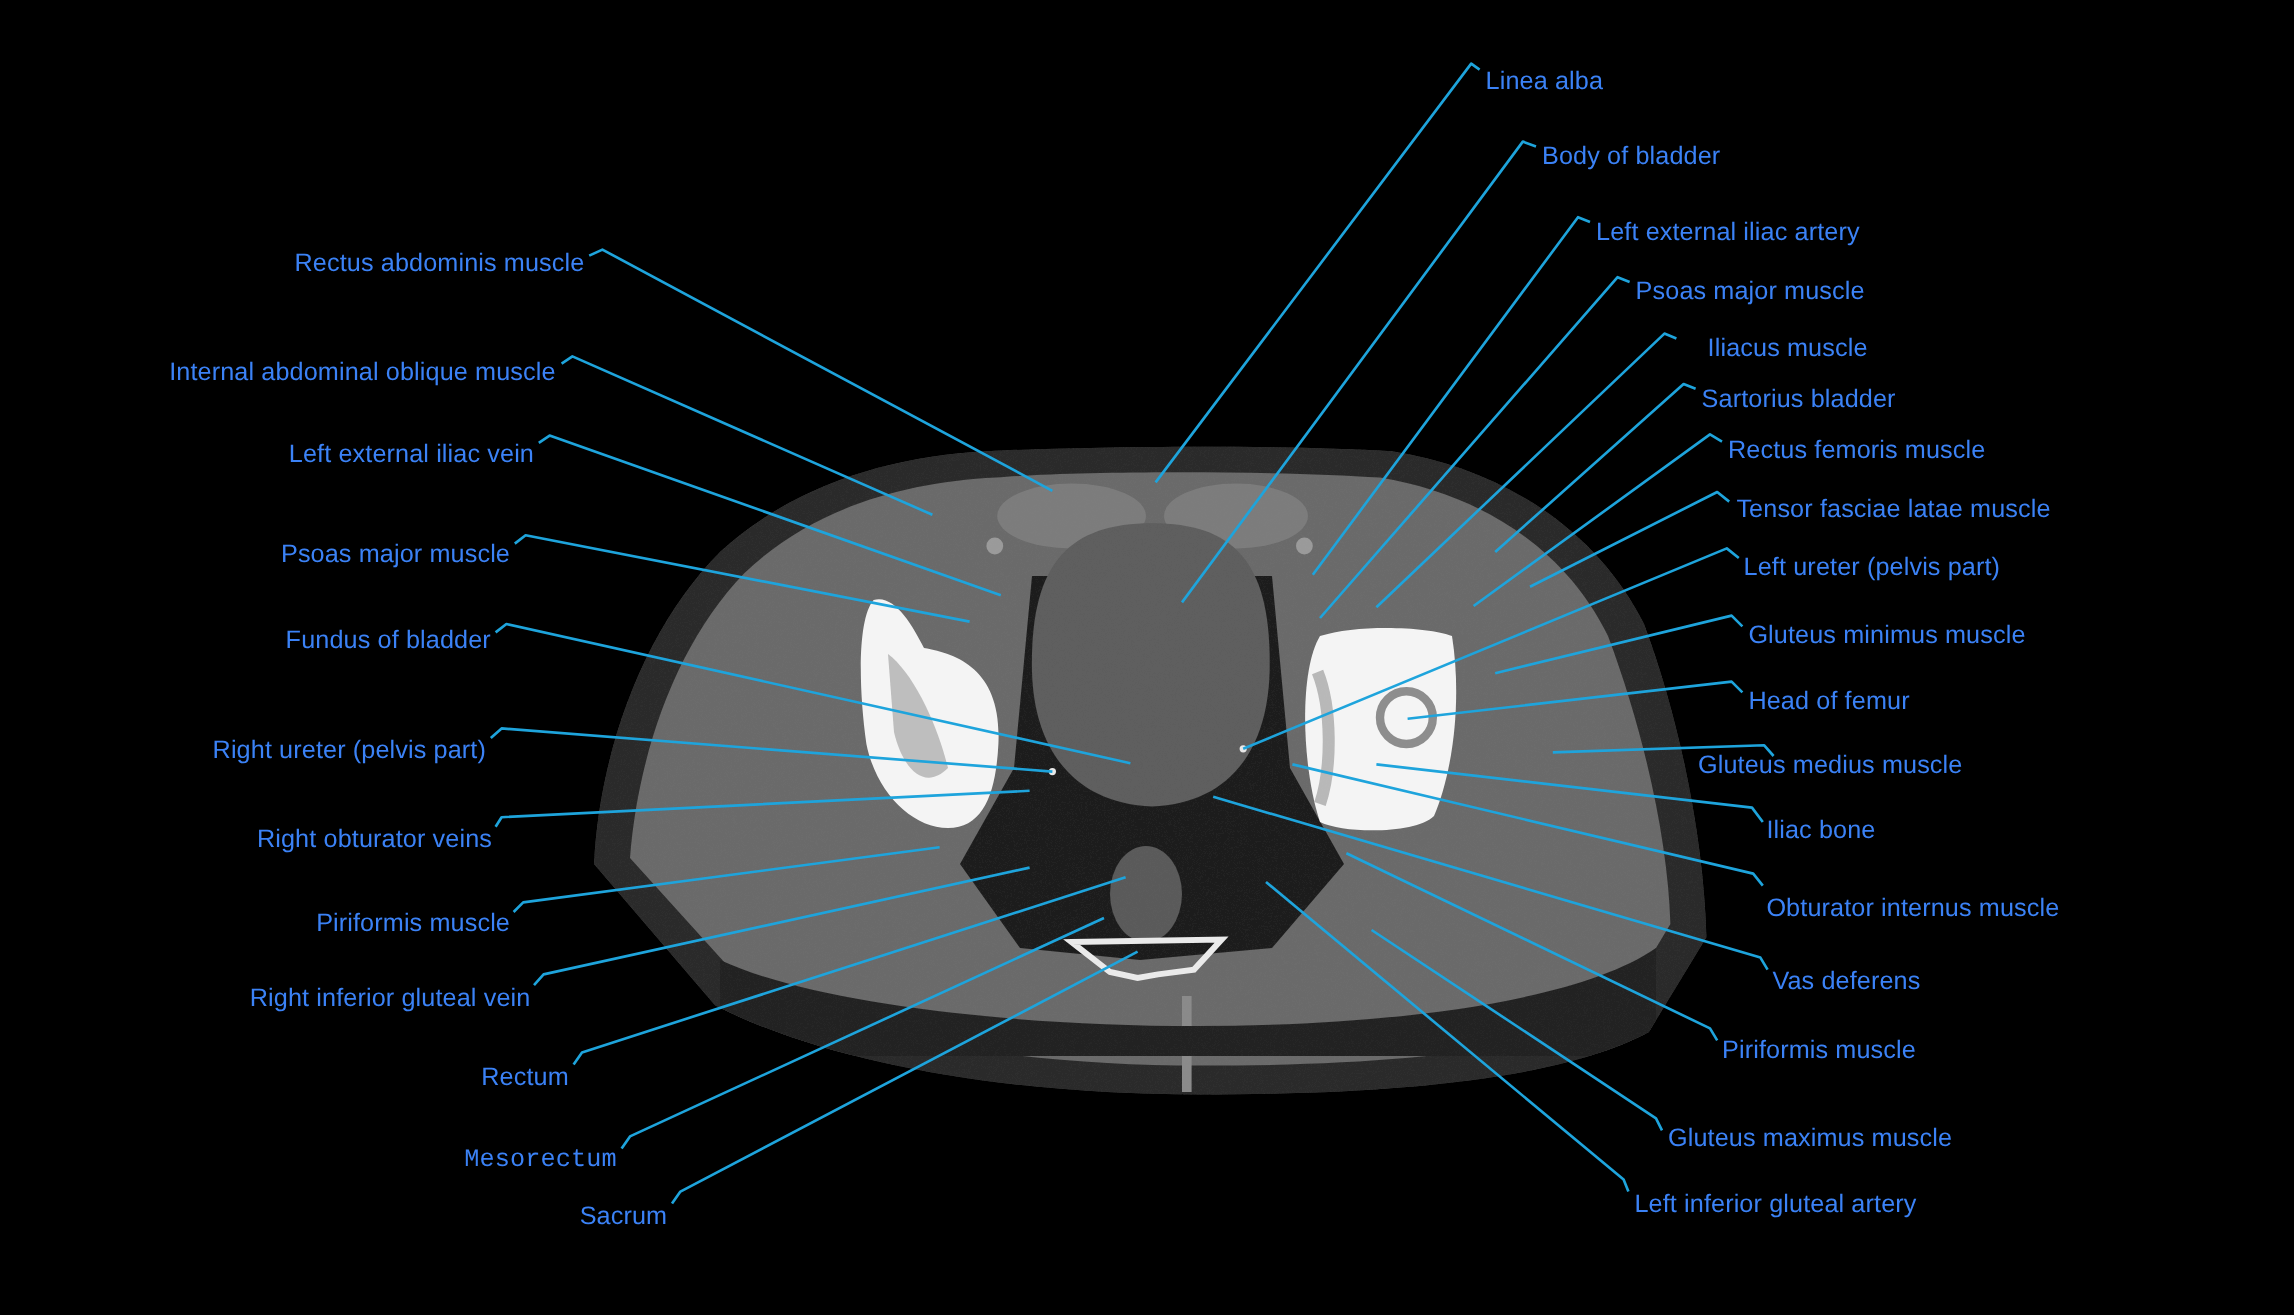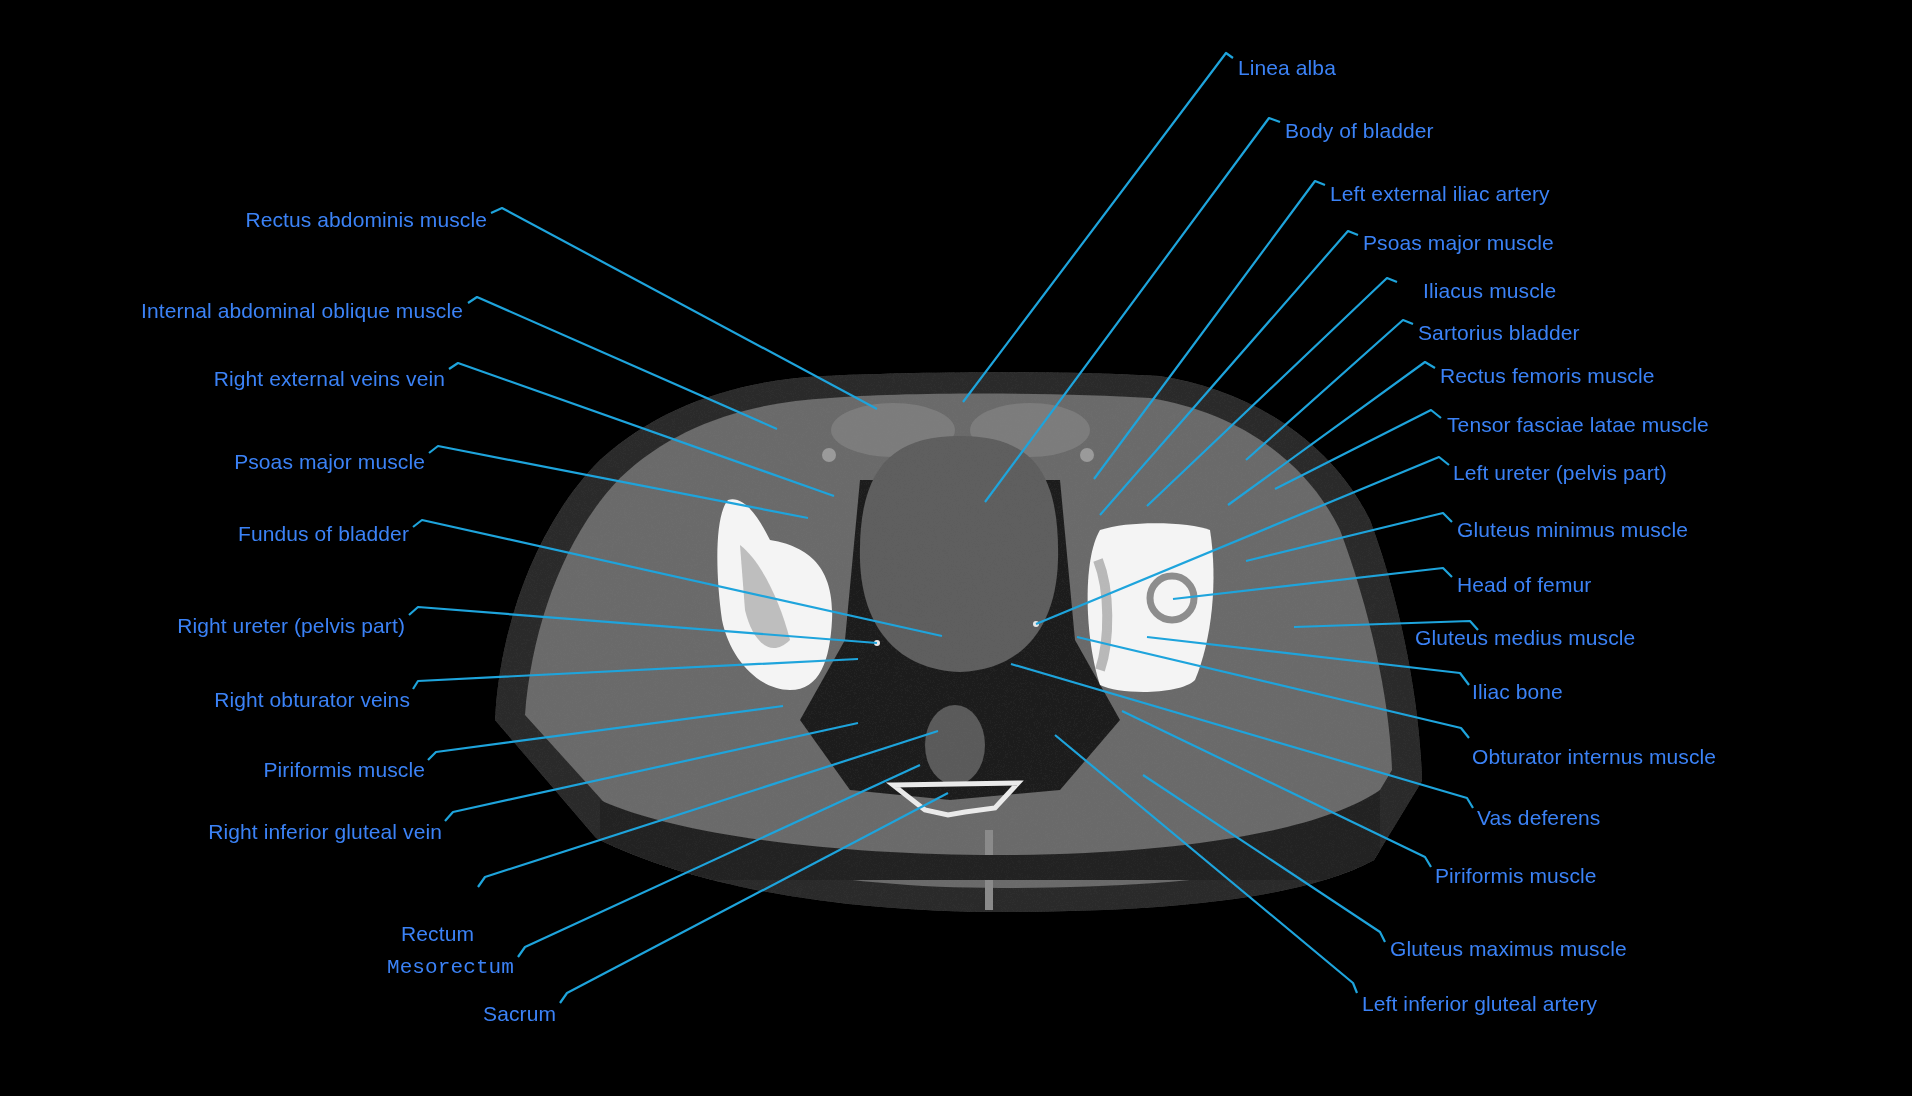--- a/index.html
+++ b/index.html
@@ -95,28 +95,28 @@
       <polyline points="1469,738 1461,728 1077,637" fill="none" stroke="#1ea4dc" stroke-width="2.2" stroke-linejoin="round"></polyline>
       <polyline points="1473,808 1467,798 1011,664" fill="none" stroke="#1ea4dc" stroke-width="2.2" stroke-linejoin="round"></polyline>
       <polyline points="1431,867 1425,857 1122,711" fill="none" stroke="#1ea4dc" stroke-width="2.2" stroke-linejoin="round"></polyline>
       <polyline points="1385,942 1380,932 1143,775" fill="none" stroke="#1ea4dc" stroke-width="2.2" stroke-linejoin="round"></polyline>
       <polyline points="1357,993 1353,983 1055,735" fill="none" stroke="#1ea4dc" stroke-width="2.2" stroke-linejoin="round"></polyline>
     </svg>
 
   <div id="labels">
       <div class="label left" style="left: 487px; top: 207px;">Rectus abdominis muscle</div>
       <div class="label left" style="left: 463px; top: 298px;">Internal abdominal oblique muscle</div>
-      <div class="label left" style="left: 445px; top: 366px;">Right external veins vein</div>
+      <div class="label left" style="left: 445px; top: 366px;">Left external iliac vein</div>
       <div class="label left" style="left: 425px; top: 449px;">Psoas major muscle</div>
       <div class="label left" style="left: 409px; top: 521px;">Fundus of bladder</div>
       <div class="label left" style="left: 405px; top: 613px;">Right ureter (pelvis part)</div>
       <div class="label left" style="left: 410px; top: 687px;">Right obturator veins</div>
       <div class="label left" style="left: 425px; top: 757px;">Piriformis muscle</div>
       <div class="label left" style="left: 442px; top: 819px;">Right inferior gluteal vein</div>
-      <div class="label left" style="left: 474px; top: 885px; margin-top: 36px;">Rectum</div>
+      <div class="label left" style="left: 474px; top: 885px;">Rectum</div>
       <div class="label left" style="left: 514px; top: 955px; font-family: Liberation Mono, monospace;">Mesorectum</div>
       <div class="label left" style="left: 556px; top: 1001px;">Sacrum</div>
       <div class="label right" style="left: 1238px; top: 55px;">Linea alba</div>
       <div class="label right" style="left: 1285px; top: 118px;">Body of bladder</div>
       <div class="label right" style="left: 1330px; top: 181px;">Left external iliac artery</div>
       <div class="label right" style="left: 1363px; top: 230px;">Psoas major muscle</div>
       <div class="label right" style="left: 1402px; top: 278px; margin-left: 21px;">Iliacus muscle</div>
       <div class="label right" style="left: 1418px; top: 320px;">Sartorius bladder</div>
       <div class="label right" style="left: 1440px; top: 363px;">Rectus femoris muscle</div>
       <div class="label right" style="left: 1447px; top: 412px;">Tensor fasciae latae muscle</div>

